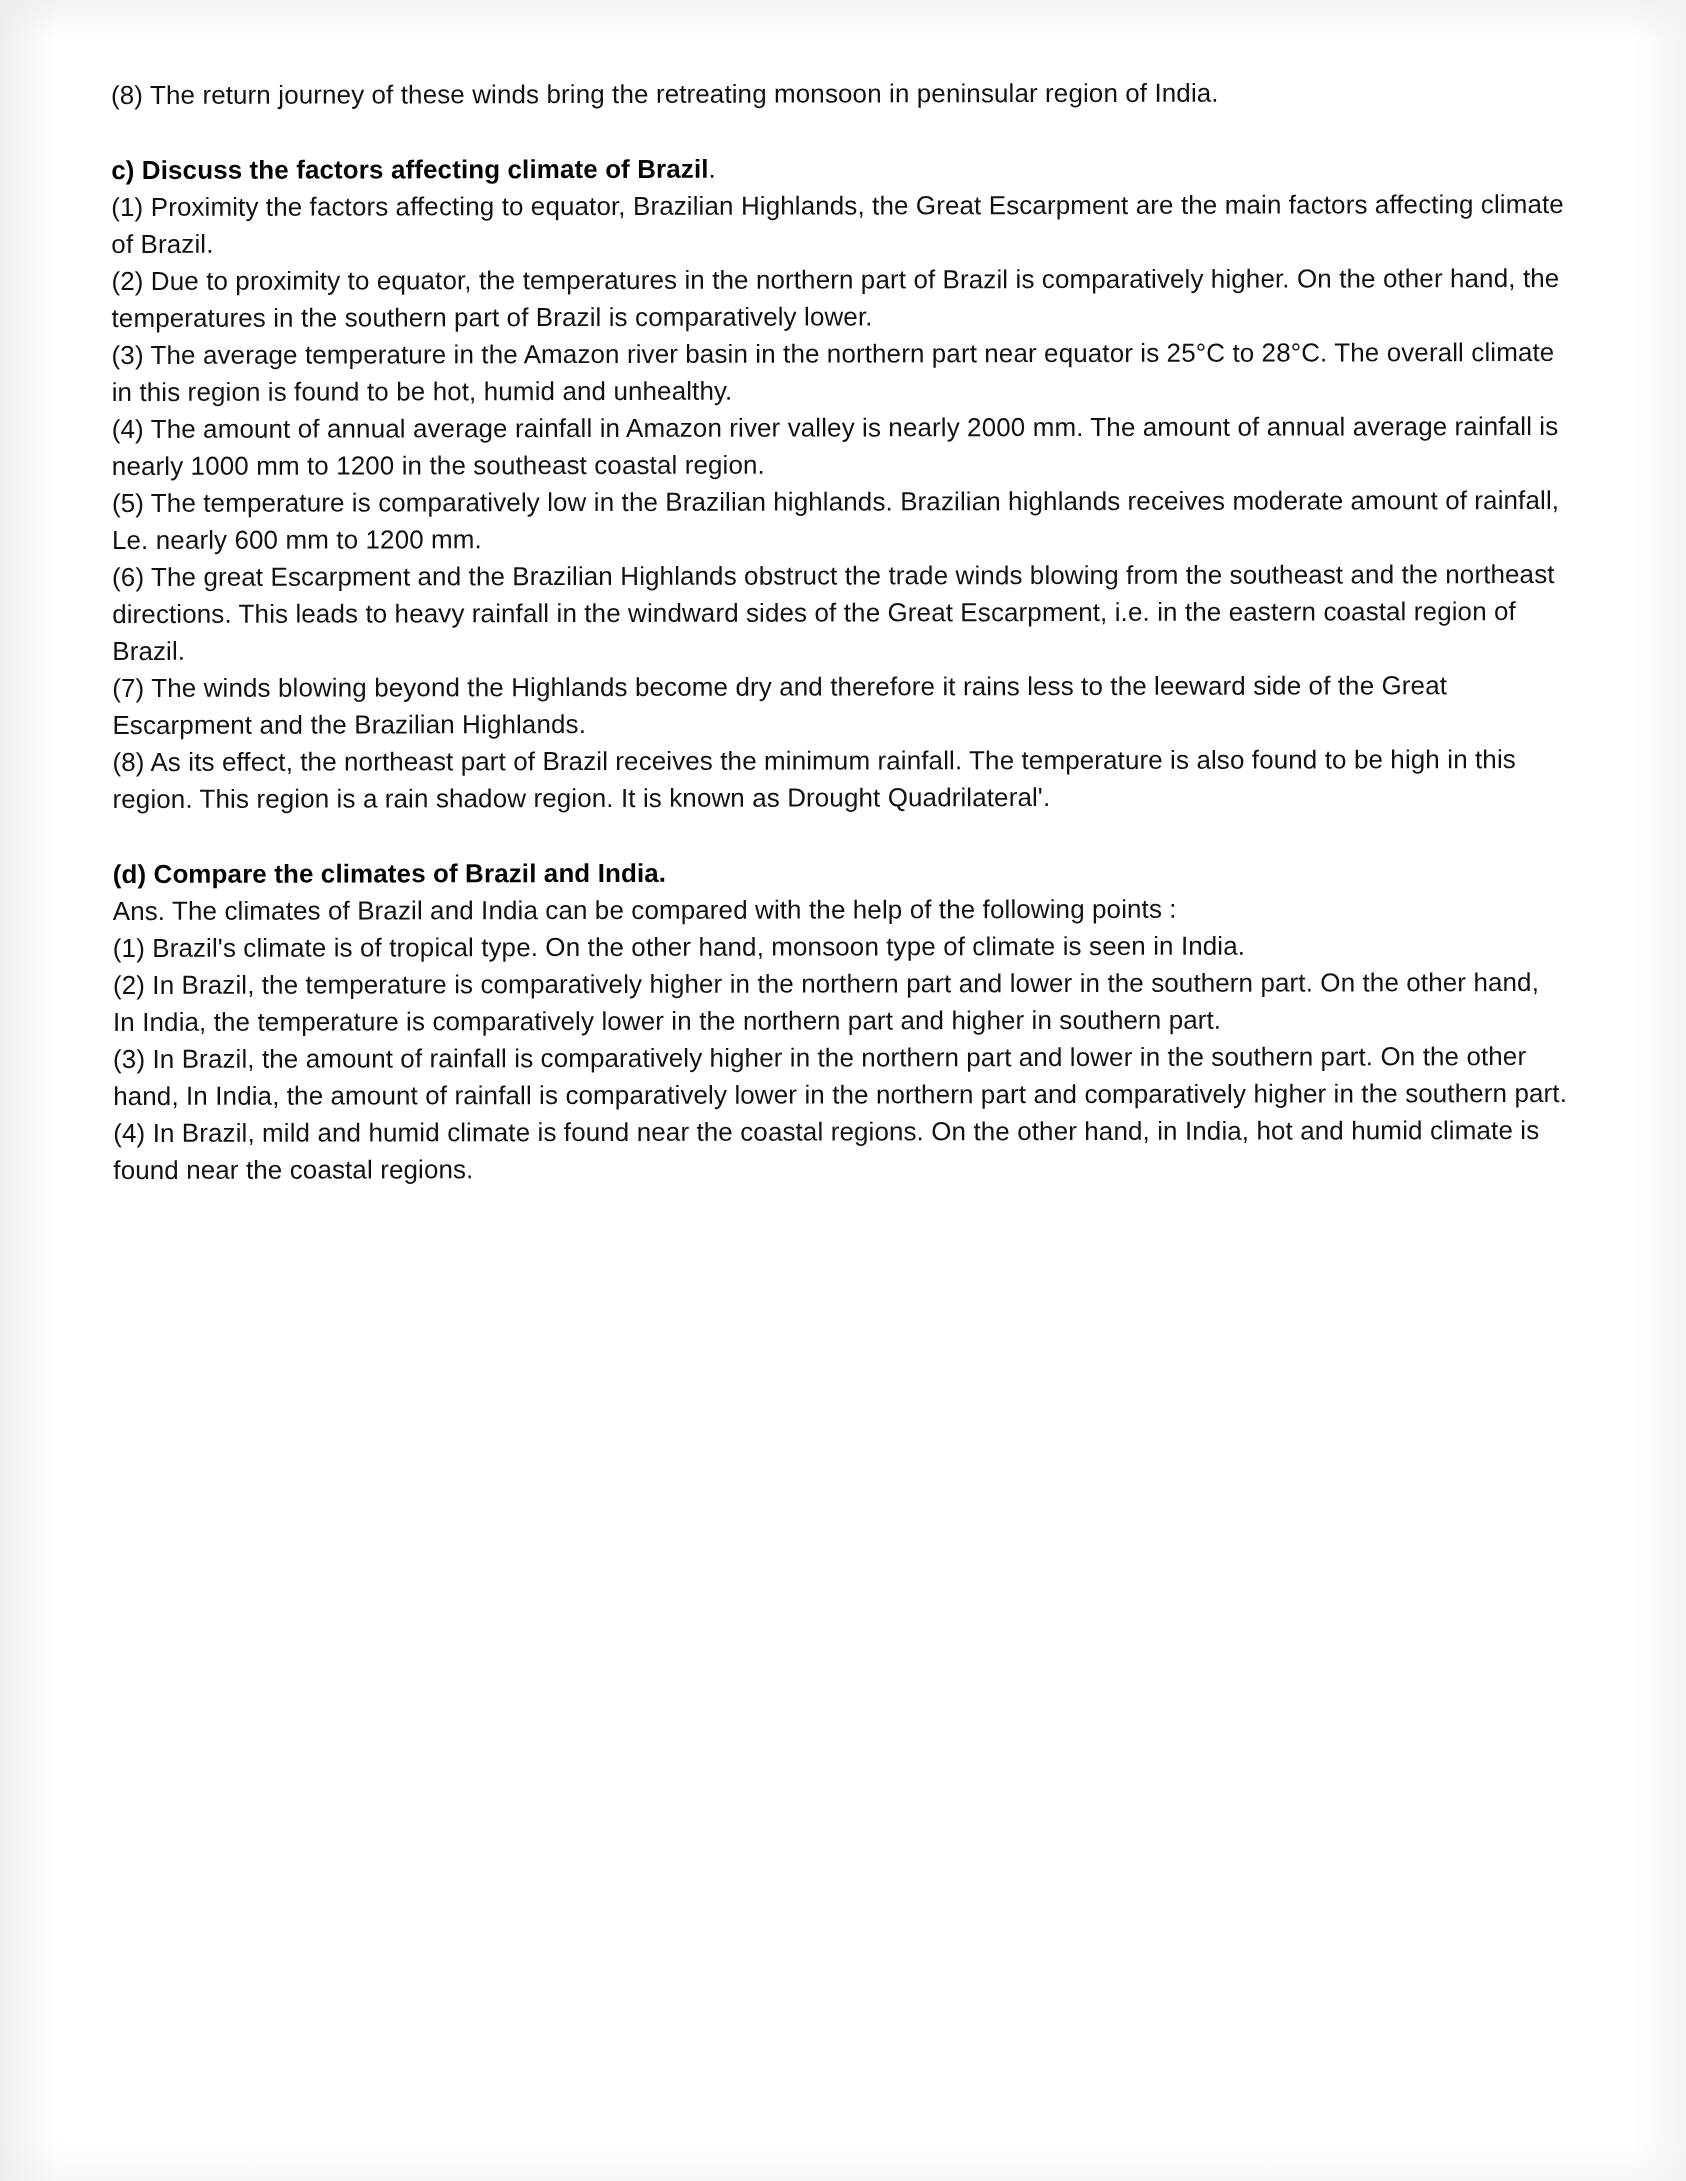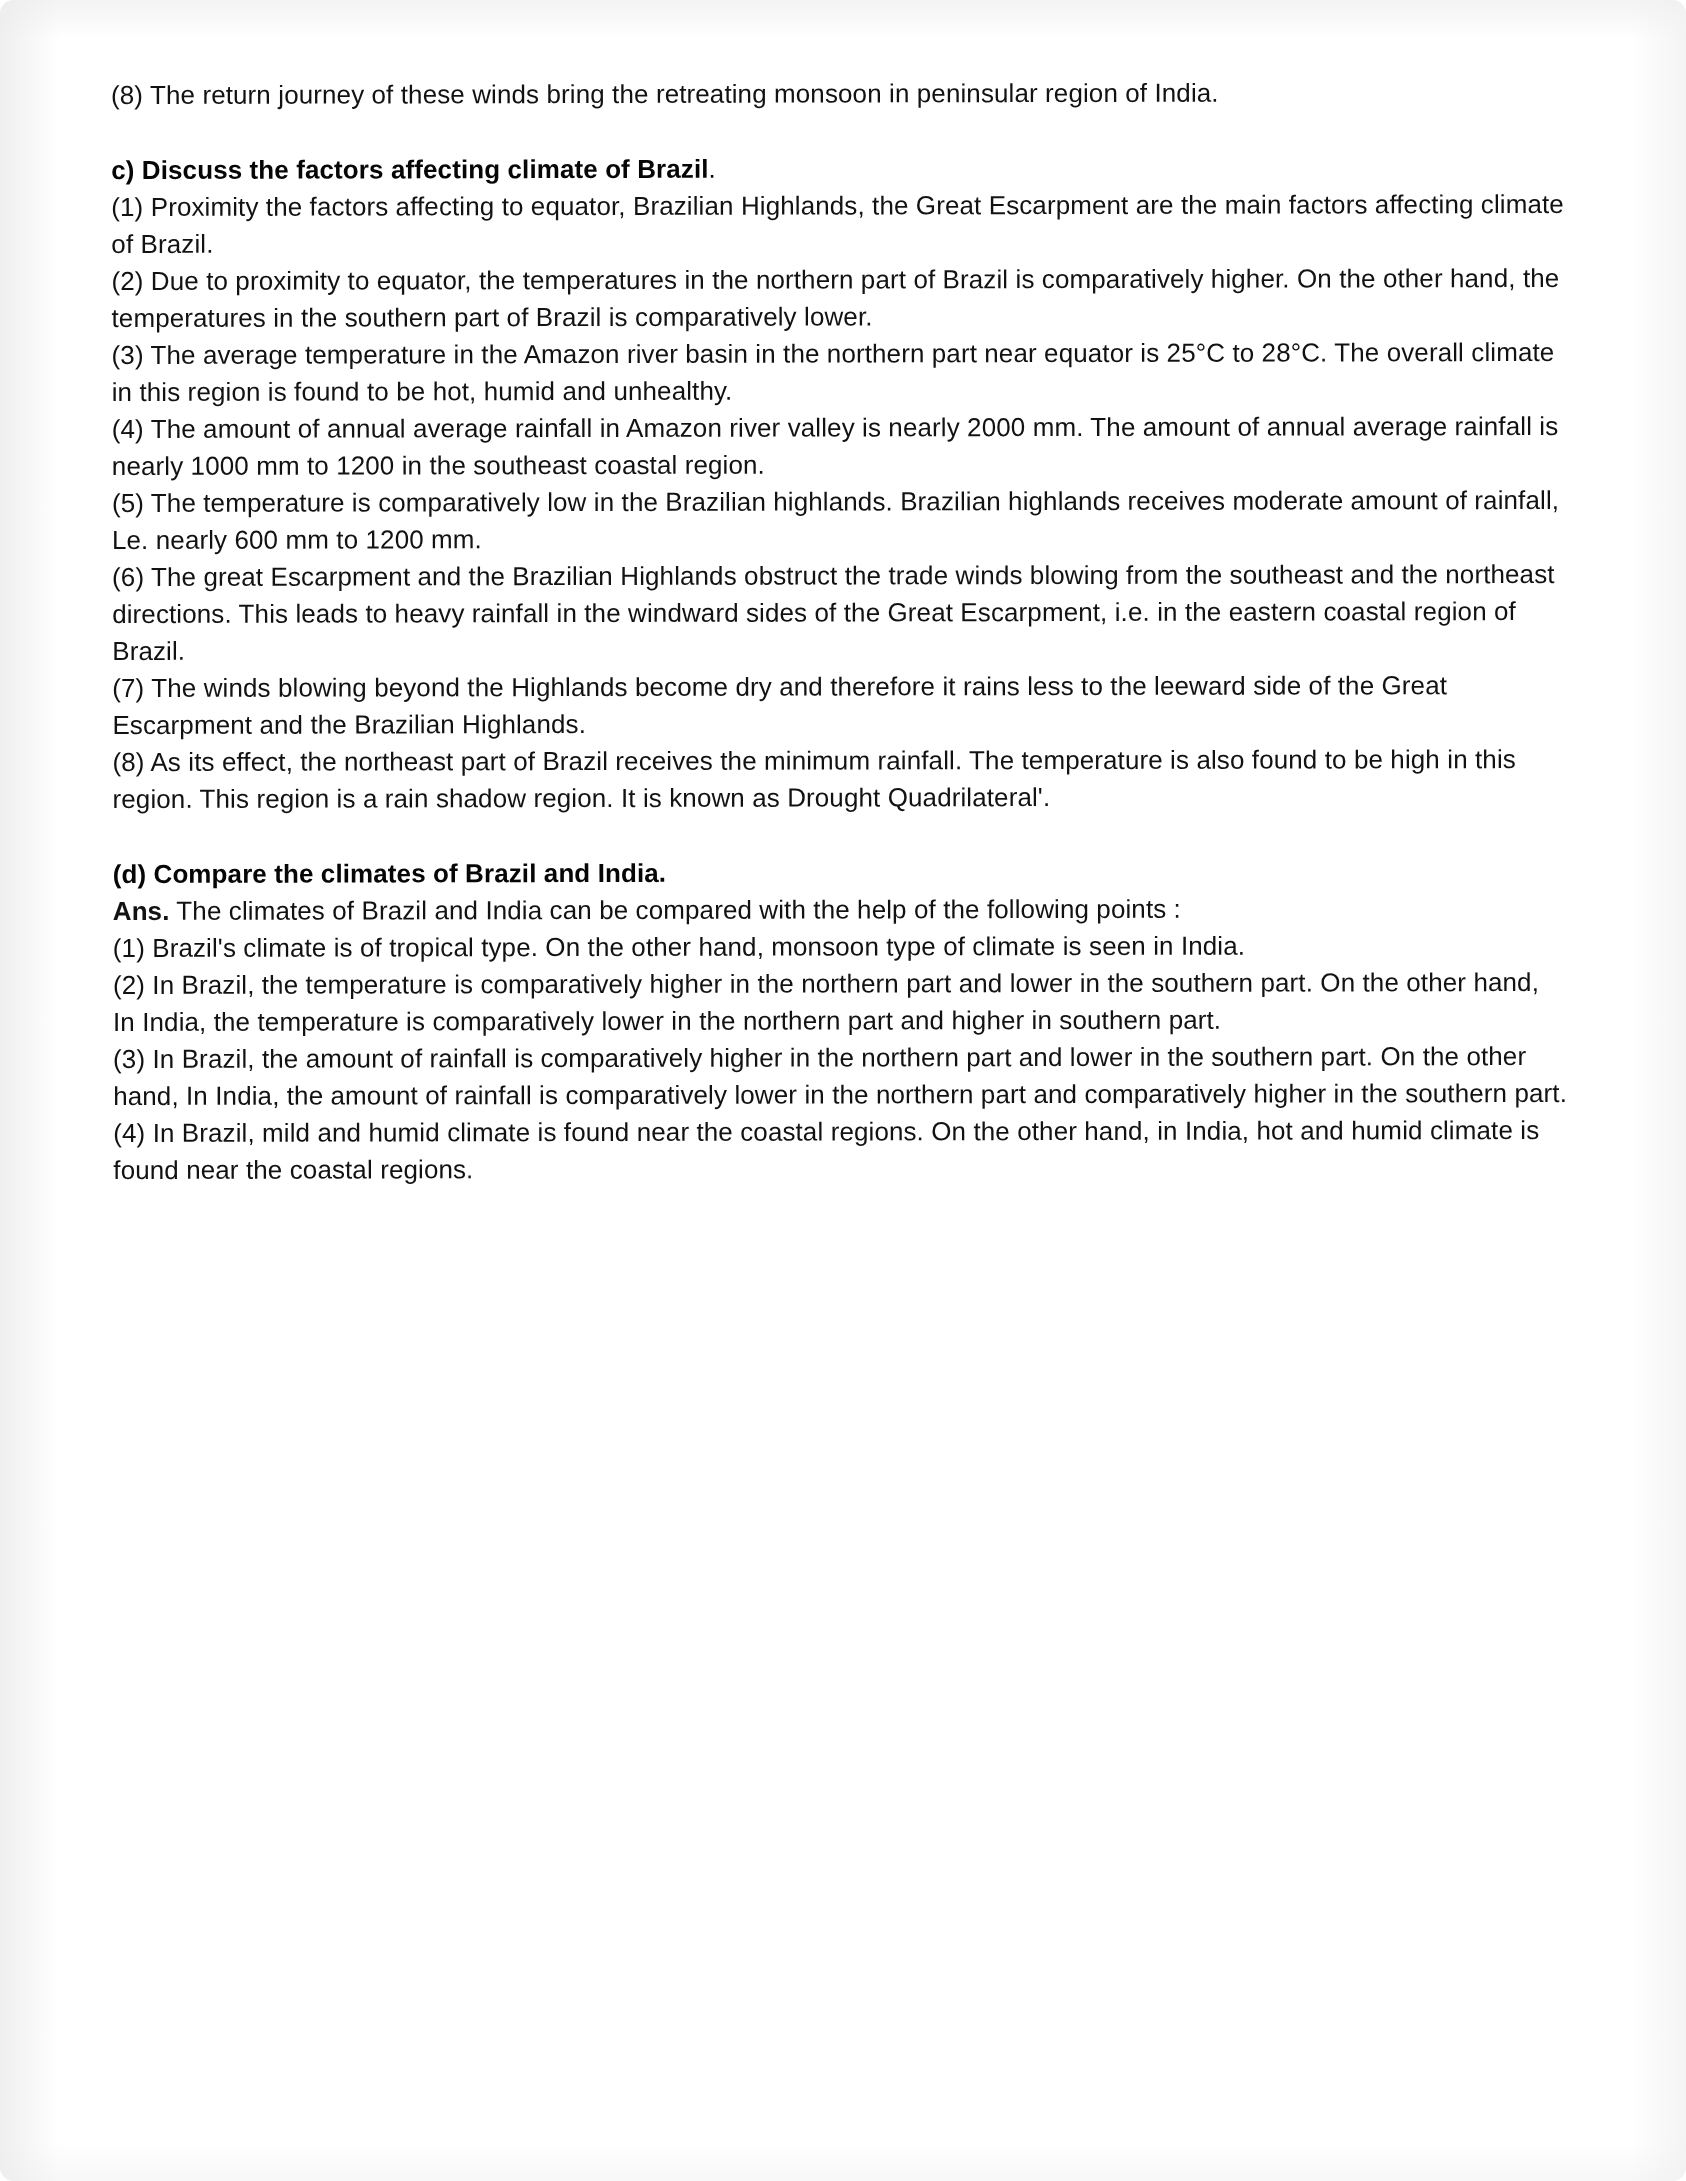--- a/index.html
+++ b/index.html
@@ -9,21 +9,20 @@
   }
   body {
     font-family: "Liberation Sans", sans-serif;
   }
   .page {
     position: relative;
     width: 1686px;
     height: 2181px;
     background: #ffffff;
     overflow: hidden;
-    border-radius: 14px;
   }
   
   .scan-tint {
     position: absolute;
     inset: 0;
     background:
       linear-gradient(to right, rgba(236,236,236,0.85) 0px, rgba(255,255,255,0) 59px),
       linear-gradient(to left,  rgba(240,240,240,0.75) 0px, rgba(255,255,255,0) 54px),
       linear-gradient(to bottom, rgba(238,238,238,0.7) 0px, rgba(255,255,255,0) 40px),
       linear-gradient(to top,   rgba(242,242,242,0.6) 0px, rgba(255,255,255,0) 40px);
@@ -49,21 +48,21 @@
   .gap-lg { height: 38px; }
   .heading {
     font-weight: bold;
     color: #060606;
     font-size: 26px;
     line-height: 37px;
     letter-spacing: 0.1px;
     margin: 0;
   }
   .heading .tail { font-weight: normal; }
-  .lead { font-weight: bold; }
+  .lead { font-weight: normal; }
   .blank-bottom { height: 1px; }
 </style>
 </head>
 <body>
 
 <div class="page">
   <div class="scan-tint"></div>
 
   <div class="content">
 

